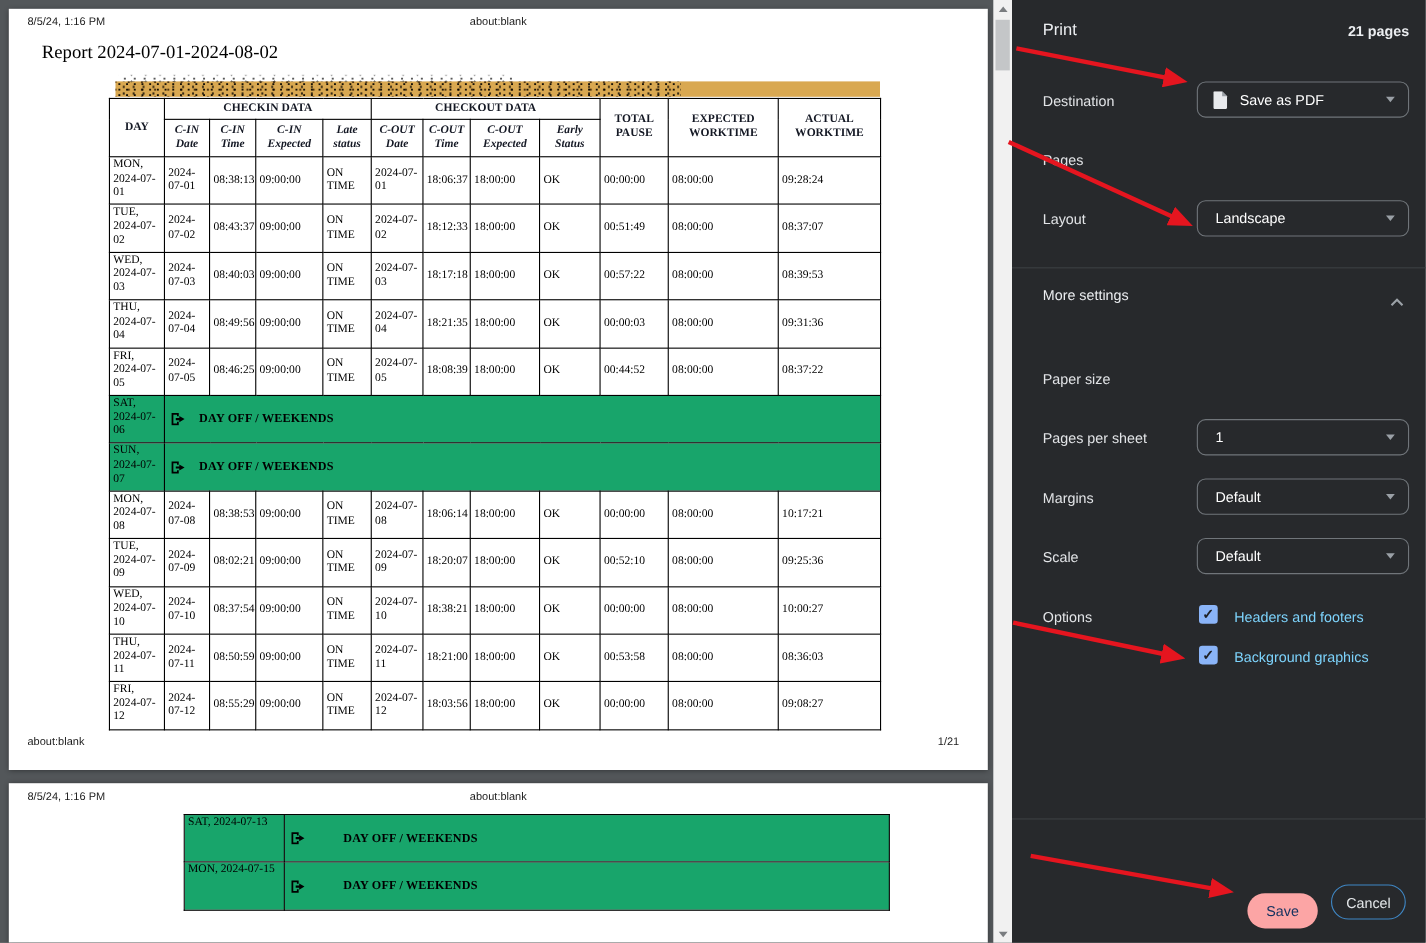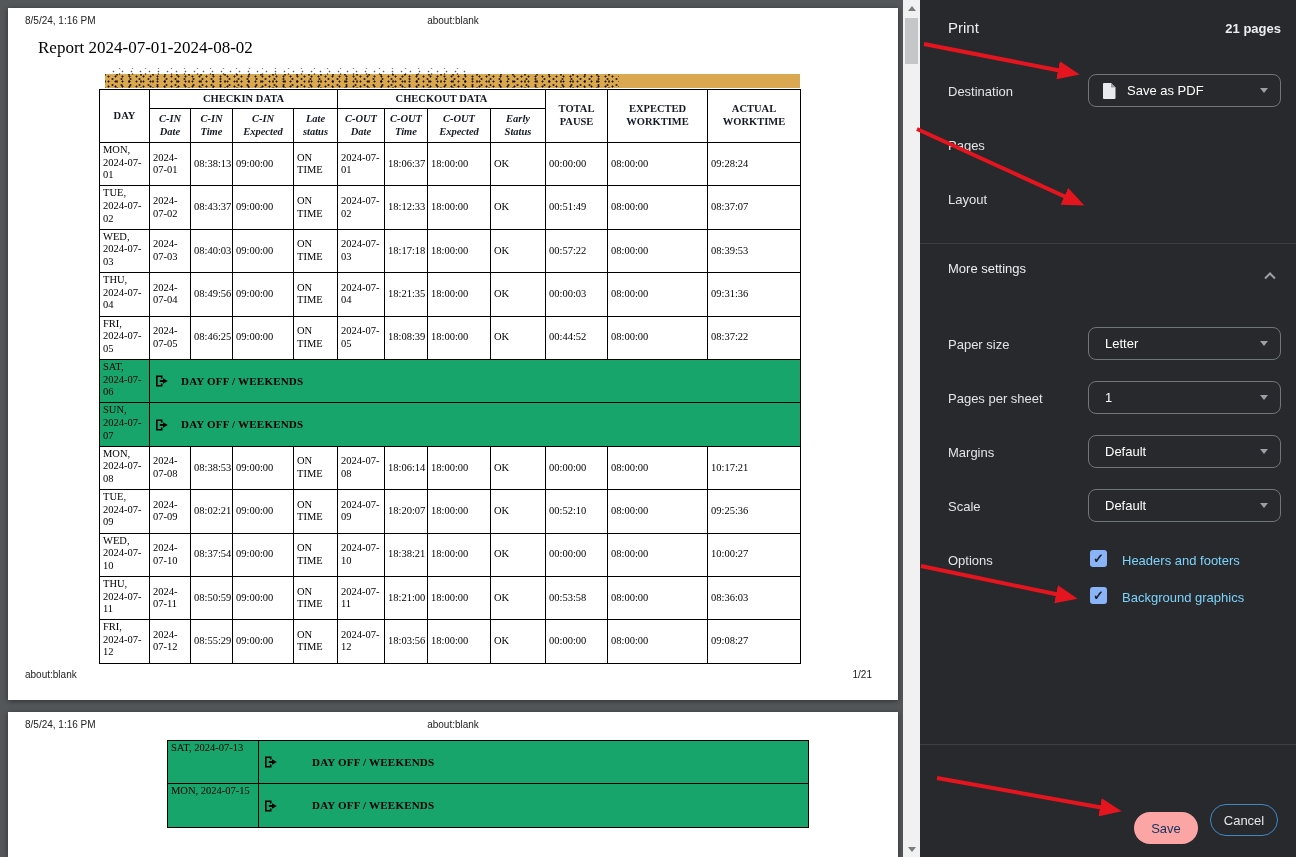--- a/index.html
+++ b/index.html
@@ -371,37 +371,37 @@
           <path d="M8 0 l4.5 4.5 H8 Z" fill="#9aa0a6"></path>
         </svg>
     </span>
     <span class="dd-text">Save as PDF</span>
     <span class="dd-caret"></span>
   </div>
 
   <div class="field-label" style="top:138px">Pages</div>
 
   <div class="field-label" style="top:192px">Layout</div>
+  <div class="dropdown" style="top:182px">
+    <span class="dd-text">Landscape</span>
+    <span class="dd-caret"></span>
+  </div>
 
   <div class="divider" style="top:243px"></div>
 
   <div class="more-row">
     <div class="more-label">More settings</div>
     <span class="chevron-up">
       <svg width="12" height="8" viewBox="0 0 12 8">
           <polyline points="1,6.5 6,1.5 11,6.5" fill="none" stroke="#9aa0a6" stroke-width="2"></polyline>
         </svg>
     </span>
   </div>
 
   <div class="field-label" style="top:337px">Paper size</div>
-  <div class="dropdown" style="top:327px">
-    <span class="dd-text">Letter</span>
-    <span class="dd-caret"></span>
-  </div>
 
   <div class="field-label" style="top:391px">Pages per sheet</div>
   <div class="dropdown" style="top:381px">
     <span class="dd-text">1</span>
     <span class="dd-caret"></span>
   </div>
 
   <div class="field-label" style="top:445px">Margins</div>
   <div class="dropdown" style="top:435px">
     <span class="dd-text">Default</span>

